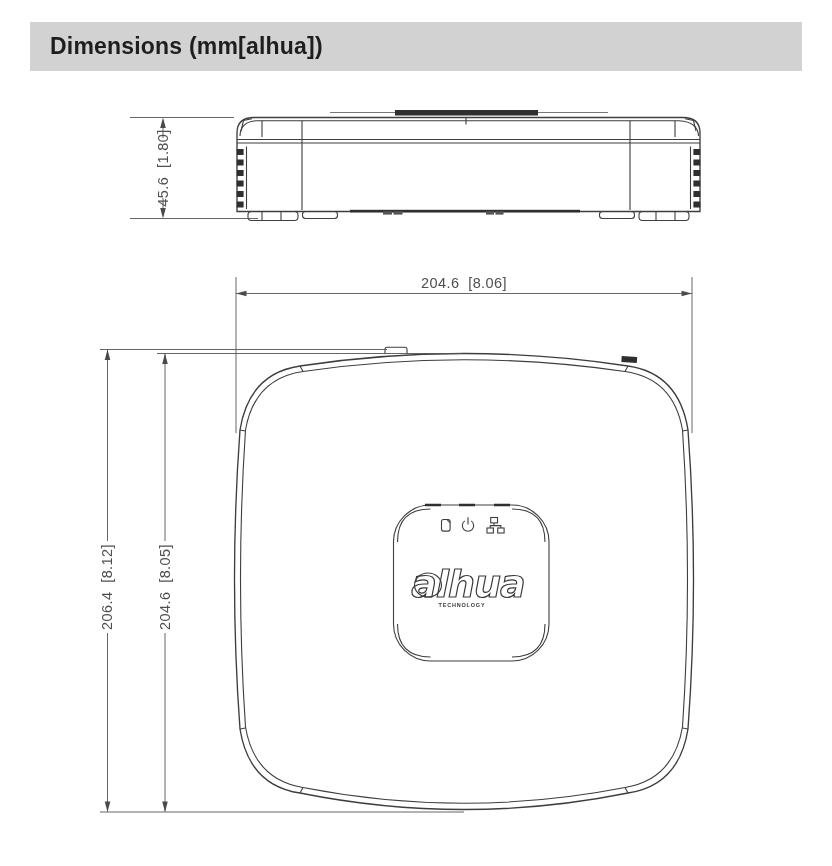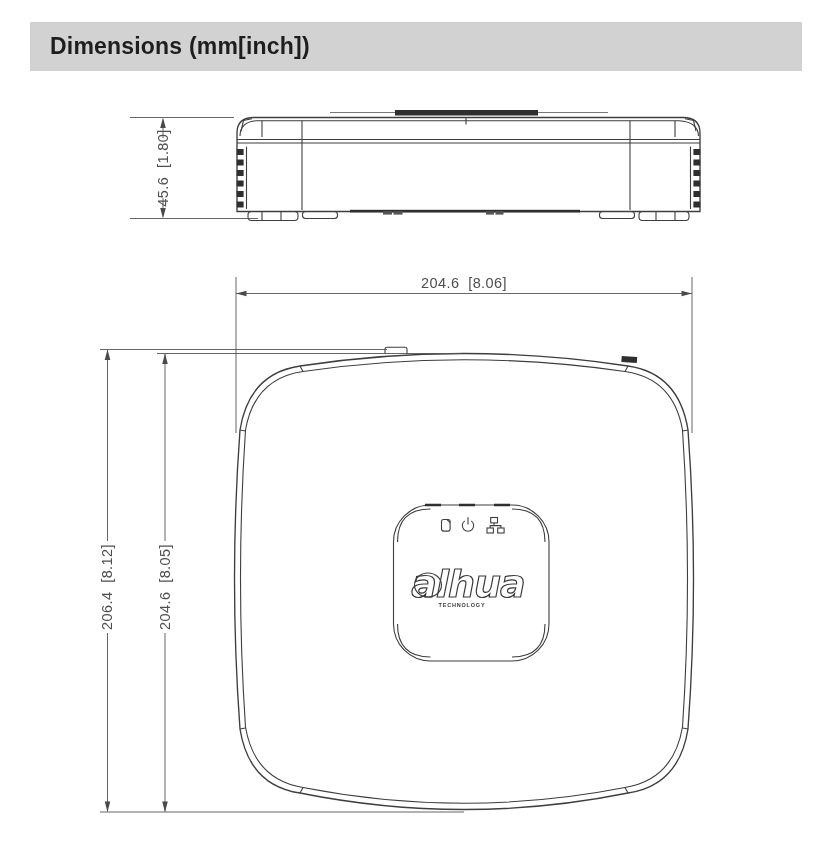--- a/index.html
+++ b/index.html
@@ -22,21 +22,21 @@
              font-size:38px;fill:#ffffff;stroke:#3a3a3a;stroke-width:1.2px;letter-spacing:-1px;}
   .logo-sub{font-family:"Liberation Sans",sans-serif;font-size:5.5px;font-weight:bold;
             fill:#3a3a3a;letter-spacing:0.8px;}
 </style>
 </head>
 <body>
 
 <div class="page">
 
   <div class="header-bar">
-    <span>Dimensions (mm[inch])</span>
+    <span>Dimensions (mm[alhua])</span>
   </div>
 
   <svg width="832" height="866" viewBox="0 0 832 866">
 
     <g>
       <g>
         <path class="ln-lt" d="M330 112.5 H608"></path>
         <rect class="dk" x="395" y="110" width="143" height="5.5"></rect>
         <path class="ln-thick" d="M237 211.5 V133 Q237 117.5 254 117.5 H683 Q700 117.5 700 133 V211.5 Z"></path>
         <path class="ln" d="M240 136 Q240.5 122 256 120.8 H679 Q698 122 698.5 136"></path>

